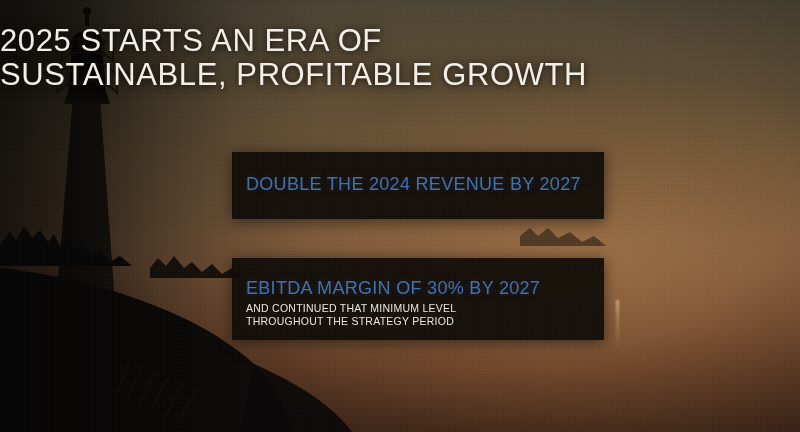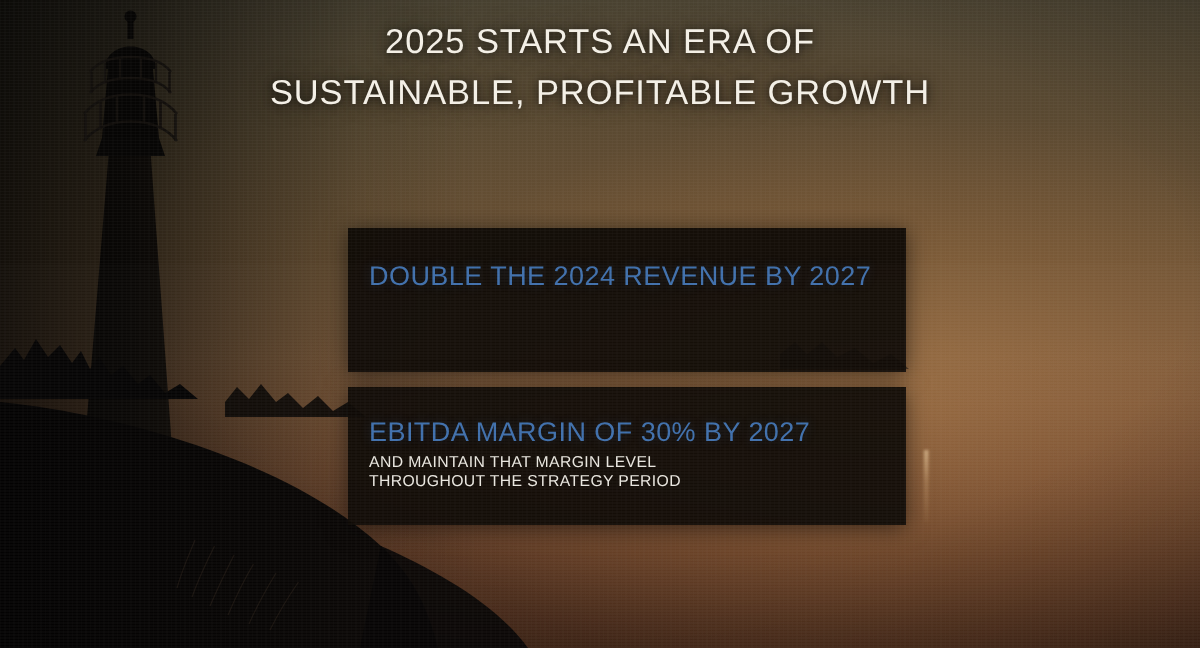--- a/index.html
+++ b/index.html
@@ -78,41 +78,41 @@
   }
 
   
   .silhouette { position: absolute; inset: 0; }
   .silhouette svg { display: block; width: 800px; height: 432px; }
 
   
   .headline {
     position: absolute;
     left: 0; right: 0;
-    top: 10px;
-    text-align: center;
+    top: 24px;
+    text-align: left;
     color: #f3efe6;
-    font-size: 23px;
+    font-size: 31px;
     line-height: 34px;
     letter-spacing: 0.6px;
     font-weight: 400;
     text-shadow: 0 1px 6px rgba(0,0,0,0.75), 0 0 18px rgba(0,0,0,0.45);
     white-space: pre-line;
   }
 
   
   .box {
     position: absolute;
     left: 232px;
     width: 372px;
     background: rgba(14,10,5,0.94);
     box-shadow: 0 2px 14px rgba(0,0,0,0.55);
   }
-  #box-revenue { top: 152px; height: 96px; }
-  #box-ebitda  { top: 258px; height: 92px; }
+  #box-revenue { top: 152px; height: 67px; }
+  #box-ebitda  { top: 258px; height: 82px; }
 
   .box-inner { padding: 22px 0 0 14px; }
   #box-ebitda .box-inner { padding-top: 20px; }
 
   .box-heading {
     color: #3f6fab;
     font-size: 18px;
     line-height: 21px;
     letter-spacing: 0.3px;
     font-weight: 400;
@@ -234,21 +234,21 @@
 
   <div class="box" id="box-revenue">
     <div class="box-inner">
       <div class="box-heading">DOUBLE THE 2024 REVENUE BY 2027</div>
     </div>
   </div>
 
   <div class="box" id="box-ebitda">
     <div class="box-inner">
       <div class="box-heading">EBITDA MARGIN OF 30% BY 2027</div>
-      <div class="box-sub">AND MAINTAIN THAT MARGIN LEVEL
+      <div class="box-sub">AND CONTINUED THAT MINIMUM LEVEL
 THROUGHOUT THE STRATEGY PERIOD</div>
     </div>
   </div>
 
   <div class="water-glint"></div>
 
   <div class="grain"></div>
 
 </div>
 

